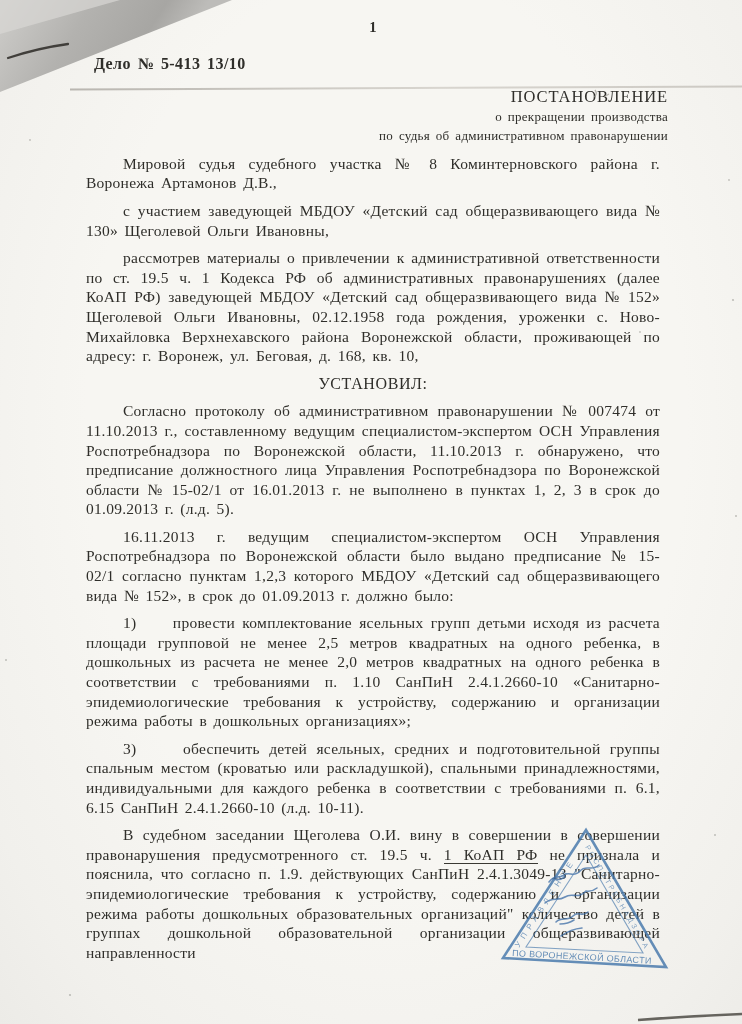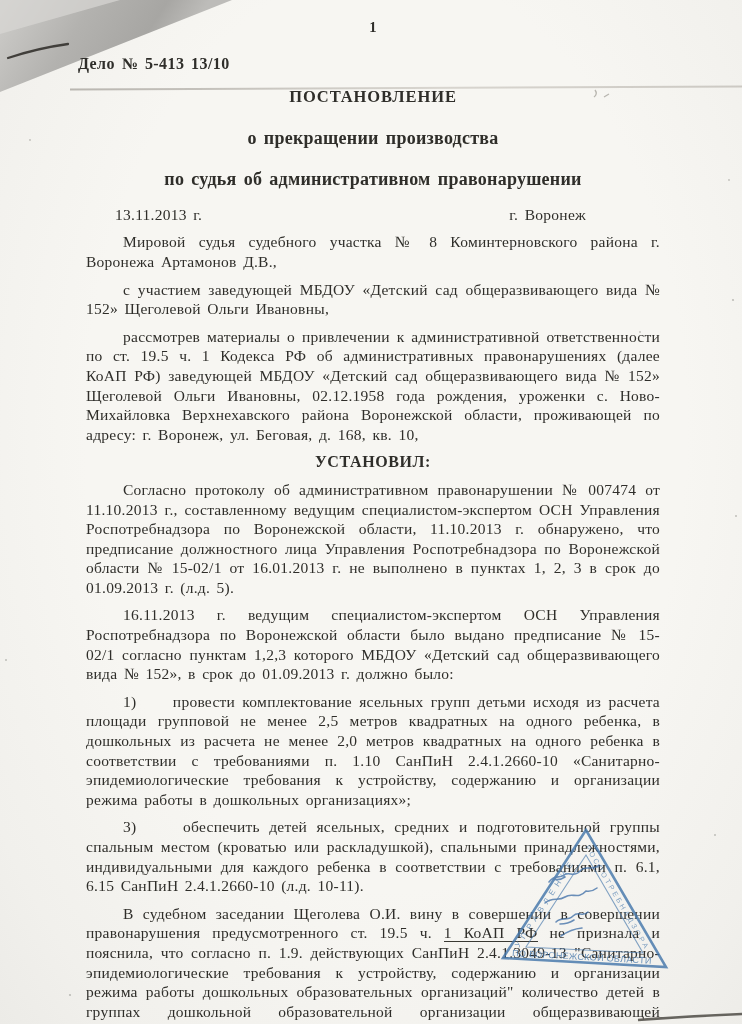--- a/index.html
+++ b/index.html
@@ -12,35 +12,35 @@
     position:relative;width:742px;height:1024px;overflow:hidden;
     background:radial-gradient(ellipse at 52% 42%, #f7f6f2 55%, #f1f0ec 85%, #ecebe7 100%);
     color:#2f2e2a;
   }
   .content{
     position:absolute;left:78px;top:18px;width:590px;
     font-size:15.5px;line-height:19.6px;
     letter-spacing:0.25px;word-spacing:2.4px;
   }
   .page-num{text-align:center;font-weight:bold;font-size:14.5px;margin-bottom:16px;}
-  .case-num{font-weight:bold;font-size:16px;margin-left:0;margin-bottom:10px;letter-spacing:0.4px;}
+  .case-num{font-weight:bold;font-size:16px;margin-left:16px;margin-bottom:10px;letter-spacing:0.4px;}
   .rule{
     position:absolute;left:70px;top:87px;width:672px;height:2px;
     background:linear-gradient(to right,#b9b6b0,#d8d5cf 55%,#ccc9c3);
     transform:rotate(-0.25deg);
   }
-  .title{text-align:center;font-weight:bold;}
+  .title{text-align:right;font-weight:normal;}
   .title .t1{font-size:16.5px;letter-spacing:0.9px;margin-top:14px;}
-  .title .t2,.title .t3{font-size:18px;line-height:19.5px;margin-top:22px;}
+  .title .t2,.title .t3{font-size:13px;line-height:19.5px;}
   .dateline{display:flex;justify-content:space-between;margin-top:15px;margin-bottom:1px;}
   .dateline .d{margin-left:37px;}
   .dateline .c{margin-right:82px;}
   p.para{margin:8px;text-align:justify;text-indent:37px;}
   p.last-justified{text-align-last:justify;}
-  .ustanovil{text-align:center;font-weight:bold;font-size:16px;letter-spacing:0.6px;margin:6px 0 4px;}
+  .ustanovil{text-align:center;font-weight:normal;font-size:16px;letter-spacing:0.6px;margin:6px 0 4px;}
   .u{border-bottom:1px solid #3a3933;}
   svg.overlay{position:absolute;left:0;top:0;pointer-events:none;}
   .stamp-text{fill:#4577ab;font-family:"Liberation Sans","DejaVu Sans",sans-serif;}
 </style>
 </head>
 <body>
 
 <div class="scan">
 
   <svg class="overlay" width="742" height="120" viewBox="0 0 742 120">
@@ -62,27 +62,23 @@
   <div class="content">
     <div class="page-num">1</div>
     <div class="case-num">Дело № 5-413 13/10</div>
 
     <div class="title">
       <div class="t1">ПОСТАНОВЛЕНИЕ</div>
       <div class="t2">о прекращении производства</div>
       <div class="t3">по судья об административном правонарушении</div>
     </div>
 
-    <div class="dateline">
-      <span class="d">13.11.2013 г.</span>
-      <span class="c">г. Воронеж</span>
-    </div>
 
     <p class="para">Мировой судья судебного участка № 8 Коминтерновского района г. Воронежа Артамонов Д.В.,</p>
-    <p class="para">с участием заведующей МБДОУ «Детский сад общеразвивающего вида № 152» Щеголевой Ольги Ивановны,</p>
+    <p class="para">с участием заведующей МБДОУ «Детский сад общеразвивающего вида № 130» Щеголевой Ольги Ивановны,</p>
     <p class="para">рассмотрев материалы о привлечении к административной ответственности по ст. 19.5 ч. 1 Кодекса РФ об административных правонарушениях (далее КоАП РФ) заведующей МБДОУ «Детский сад общеразвивающего вида № 152» Щеголевой Ольги Ивановны, 02.12.1958 года рождения, уроженки с. Ново-Михайловка Верхнехавского района Воронежской области, проживающей по адресу: г. Воронеж, ул. Беговая, д. 168, кв. 10,</p>
 
     <div class="ustanovil">УСТАНОВИЛ:</div>
 
     <p class="para">Согласно протоколу об административном правонарушении № 007474 от 11.10.2013 г., составленному ведущим специалистом-экспертом ОСН Управления Роспотребнадзора по Воронежской области, 11.10.2013 г. обнаружено, что предписание должностного лица Управления Роспотребнадзора по Воронежской области № 15-02/1 от 16.01.2013 г. не выполнено в пунктах 1, 2, 3 в срок до 01.09.2013 г. (л.д. 5).</p>
     <p class="para">16.11.2013 г. ведущим специалистом-экспертом ОСН Управления Роспотребнадзора по Воронежской области было выдано предписание № 15-02/1 согласно пунктам 1,2,3 которого МБДОУ «Детский сад общеразвивающего вида № 152», в срок до 01.09.2013 г. должно было:</p>
     <p class="para">1)&nbsp;&nbsp;&nbsp;&nbsp;&nbsp;провести комплектование ясельных групп детьми исходя из расчета площади групповой не менее 2,5 метров квадратных на одного ребенка, в дошкольных из расчета не менее 2,0 метров квадратных на одного ребенка в соответствии с требованиями п. 1.10 СанПиН 2.4.1.2660-10 «Санитарно-эпидемиологические требования к устройству, содержанию и организации режима работы в дошкольных организациях»;</p>
     <p class="para">3)&nbsp;&nbsp;&nbsp;&nbsp;&nbsp;обеспечить детей ясельных, средних и подготовительной группы спальным местом (кроватью или раскладушкой), спальными принадлежностями, индивидуальными для каждого ребенка в соответствии с требованиями п. 6.1, 6.15 СанПиН 2.4.1.2660-10 (л.д. 10-11).</p>
 
     <p class="para last-justified"><span>В судебном заседании Щеголева О.И. вину в совершении в совершении правонарушения предусмотренного ст. 19.5 ч. </span><span class="u">1 КоАП РФ</span><span> не признала и пояснила, что согласно п. 1.9. действующих СанПиН 2.4.1.3049-13 "Санитарно-эпидемиологические требования к устройству, содержанию и организации режима работы дошкольных образовательных организаций" количество детей в группах дошкольной образовательной организации общеразвивающей направленности</span></p>

